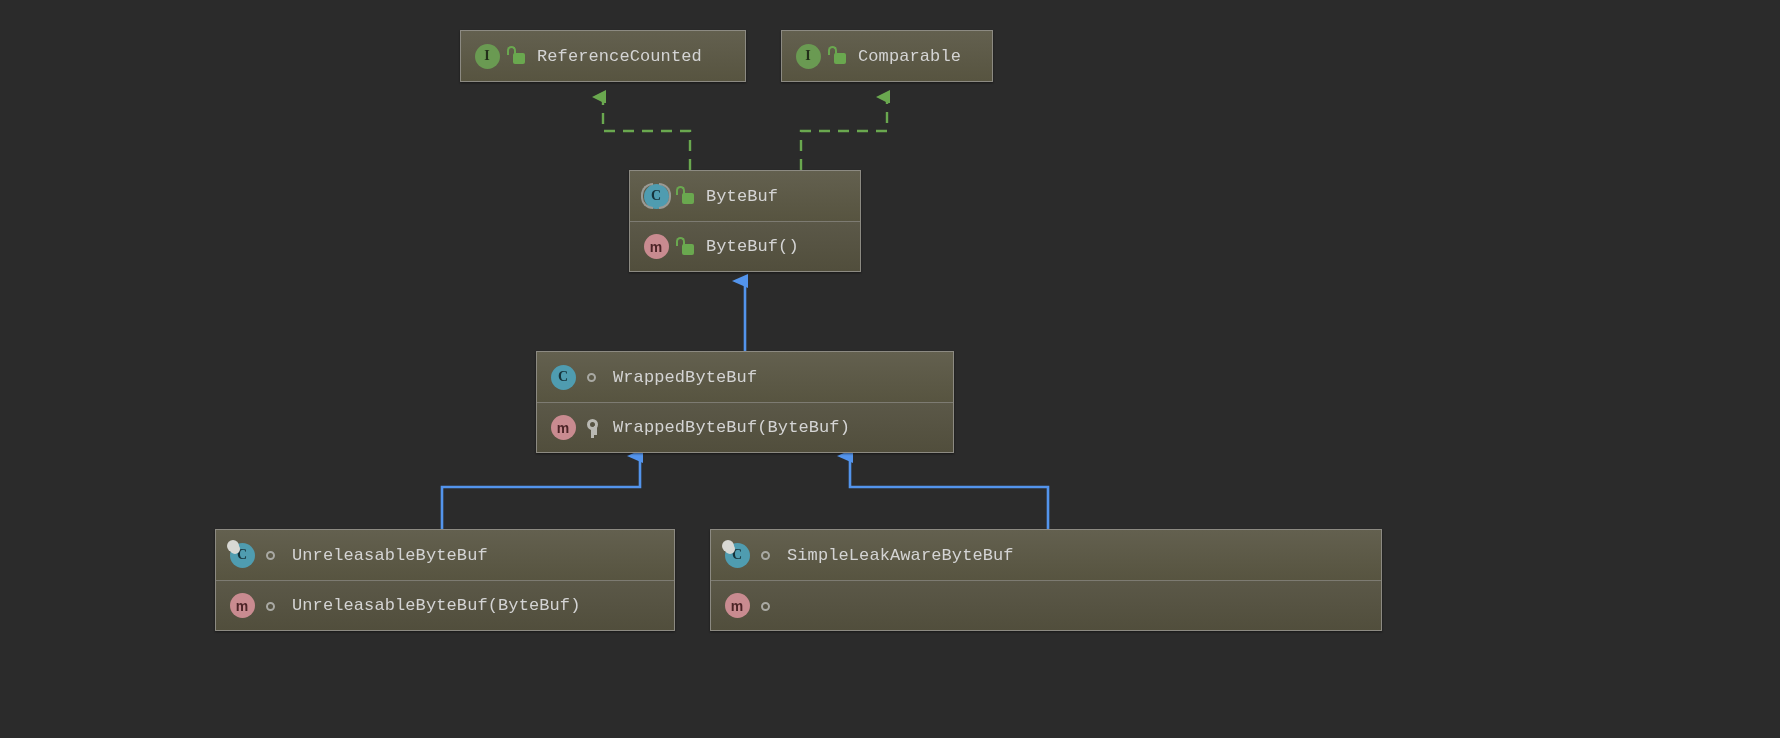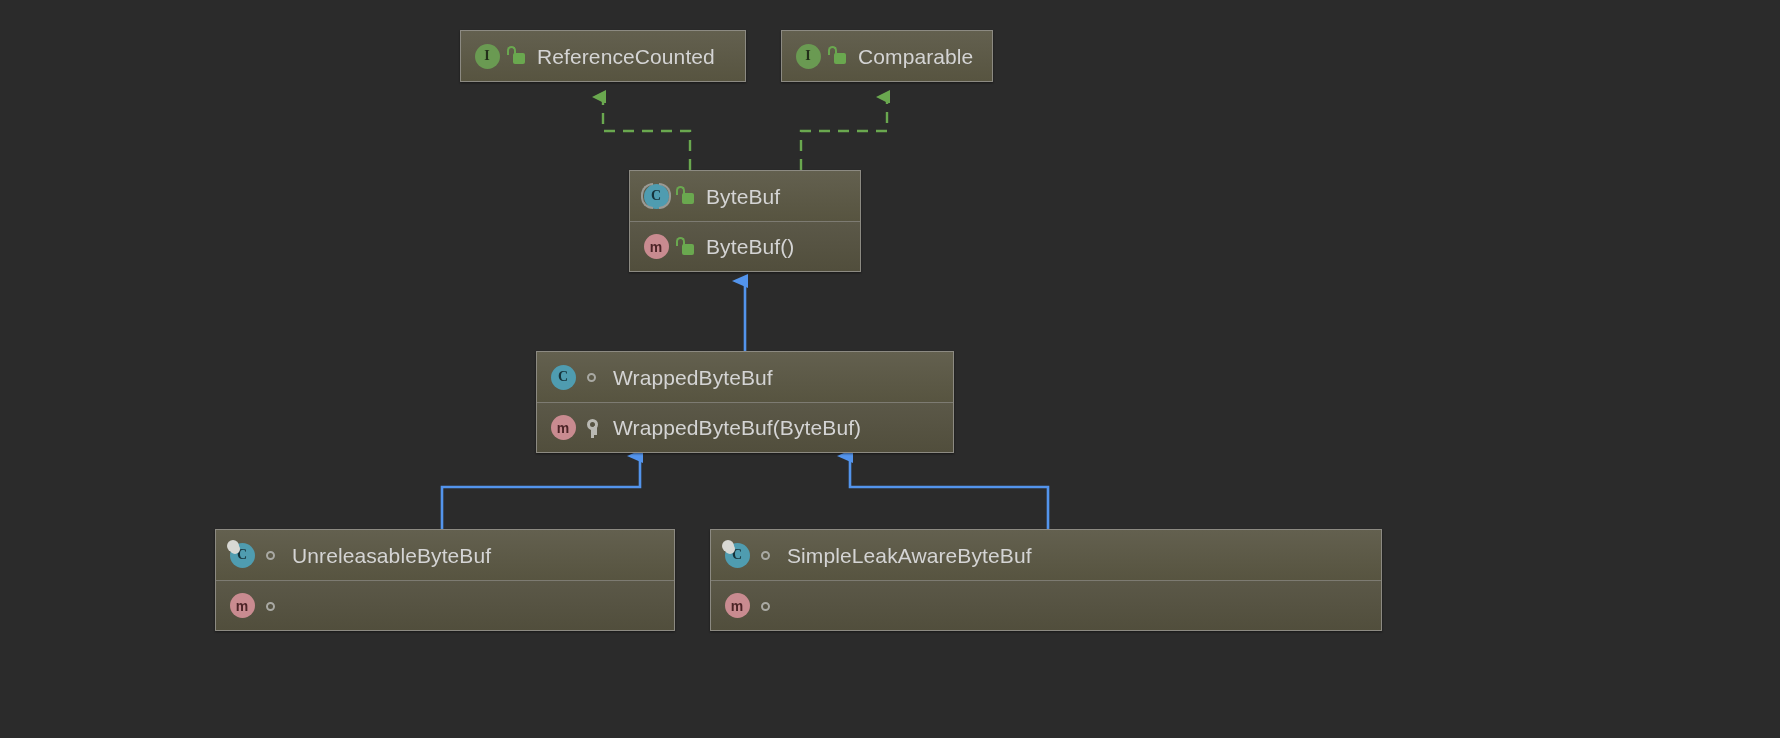--- a/index.html
+++ b/index.html
@@ -47,23 +47,24 @@
   }
   .node .row.member {
     border-top: 1px solid #7d7b72;
     background: linear-gradient(180deg, #5b5848 0%, #514e3c 100%);
   }
   .node .row.header {
     background: linear-gradient(180deg, #63604f 0%, #575440 100%);
   }
   .label {
     color: #d4d4d4;
-    font-size: 21px;
+    font-size: 17px;
     letter-spacing: .1px;
     line-height: 1;
+    font-family: Liberation Mono, monospace;
   }
 
   
   .kind-icon {
     position: relative;
     width: 28px;
     height: 28px;
     flex: 0 0 28px;
     margin-right: 6px;
     display: flex;
@@ -273,20 +274,21 @@
           <span class="disc cls">C</span>
         </span>
       <span class="vis package"></span>
       <span class="label">UnreleasableByteBuf</span>
     </div>
     <div class="row member">
       <span class="kind-icon">
           <span class="disc method">m</span>
         </span>
       <span class="vis package"></span>
+      <span class="label">UnreleasableByteBuf(ByteBuf)</span>
     </div>
   </div>
 
   <div class="node" style="left:710px; top:529px; width:672px;">
     <div class="row header">
       <span class="kind-icon final">
           <span class="disc cls">C</span>
         </span>
       <span class="vis package"></span>
       <span class="label">SimpleLeakAwareByteBuf</span>

